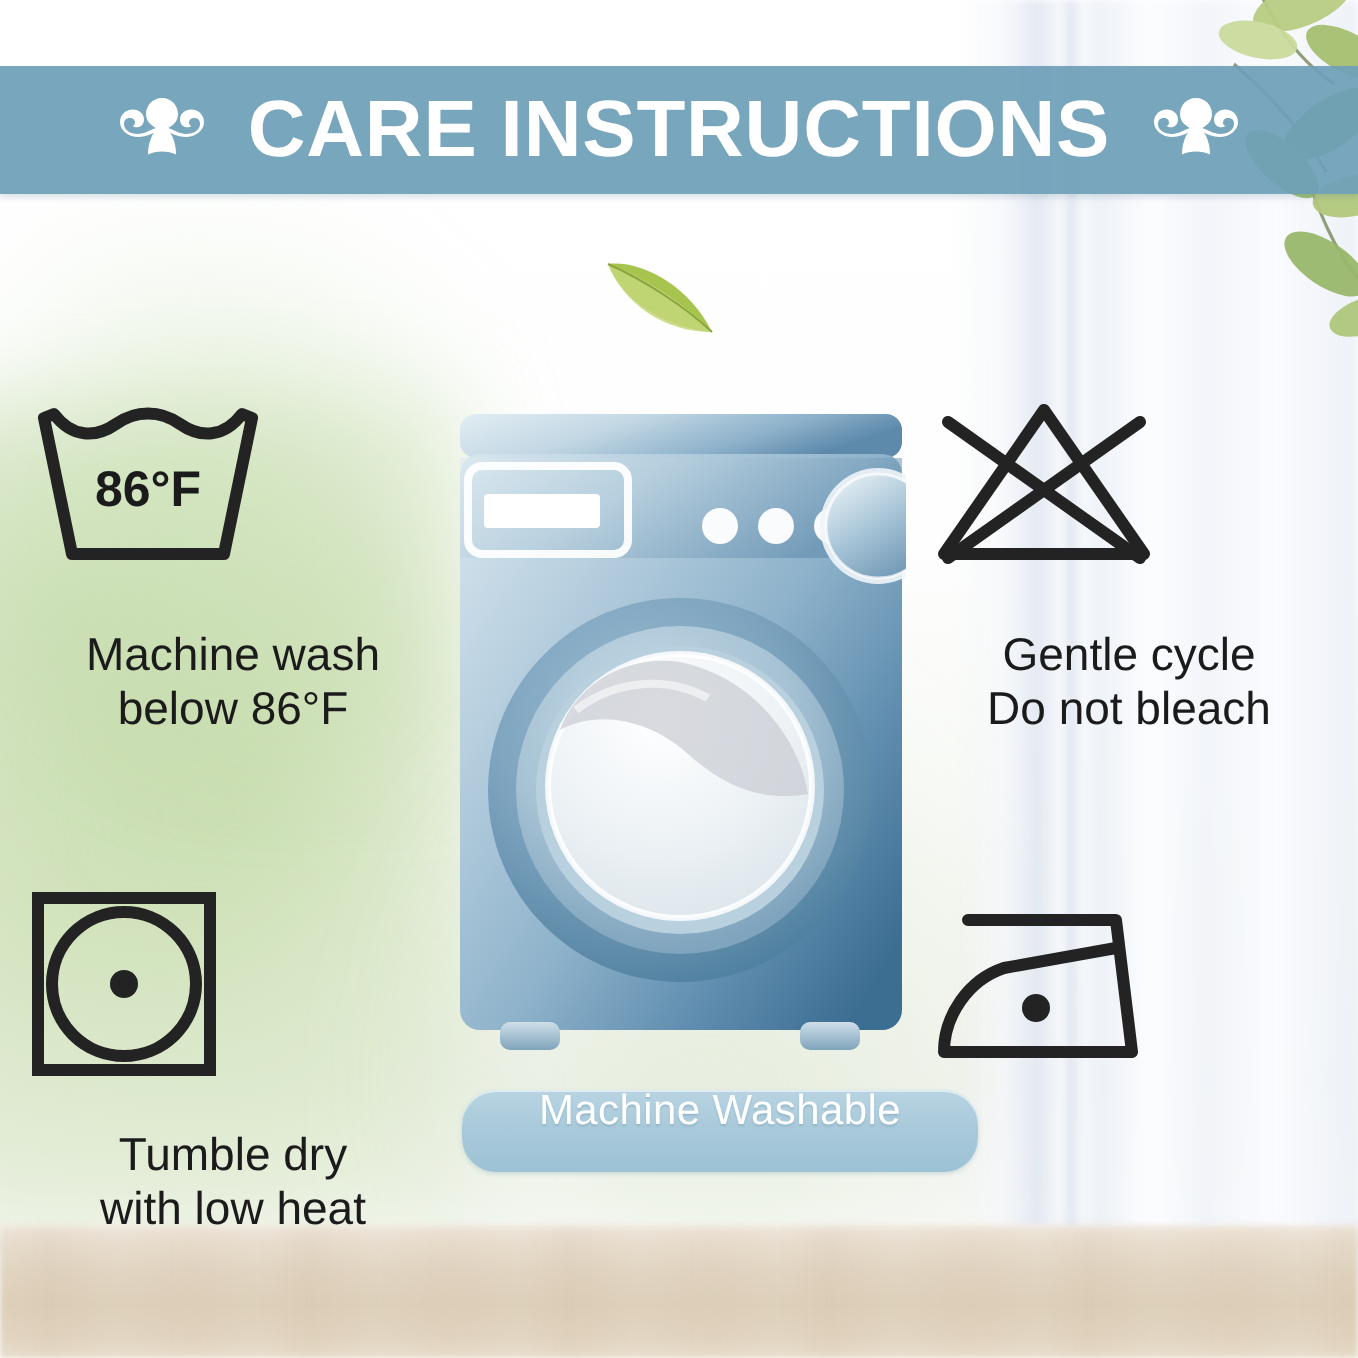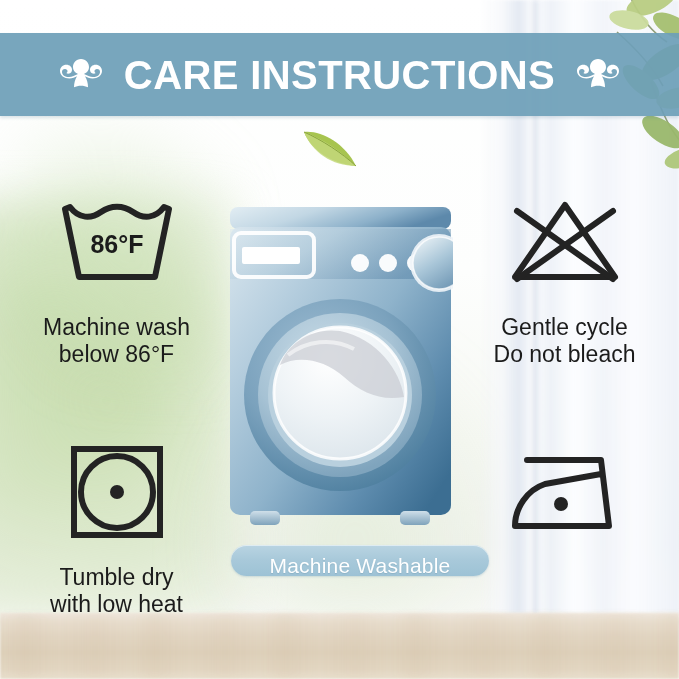--- a/index.html
+++ b/index.html
@@ -125,21 +125,21 @@
   .floating-leaf {
     position: absolute;
     left: 300px; top: 122px;
     width: 62px; height: 46px;
   }
 
   
   .banner {
     position: absolute;
     left: 0; top: 33px;
-    width: 679px; height: 83px;
+    width: 679px; height: 64px;
     background: rgba(110,159,184,0.93);
     box-shadow: 0 2px 3px rgba(80,120,145,0.20);
     display: flex;
     align-items: center;
     justify-content: center;
     gap: 18px;
   }
   .banner-title {
     color: #ffffff;
     font-size: 40px;
@@ -153,21 +153,20 @@
   
   .cell {
     position: absolute;
     width: 205px;
     text-align: center;
   }
   .cell-icon {
     height: 100px;
     display: flex;
     align-items: center;
-    justify-content: center;
   }
   .cell-label {
     margin-top: 22px;
     font-size: 23px;
     line-height: 1.18;
     color: #1b1b1b;
     white-space: pre-line;
   }
   #cell-wash   { left: 14px;  top: 192px; }
   #cell-bleach { left: 462px; top: 192px; }
@@ -178,26 +177,26 @@
   .washer {
     position: absolute;
     left: 228px; top: 205px;
     width: 225px; height: 330px;
   }
 
   
   .badge {
     position: absolute;
     left: 231px; top: 545px;
-    width: 258px; height: 31px;
+    width: 258px; height: 41px;
     border-radius: 17px;
     background: linear-gradient(to bottom, #b9d4e2 0%, #a8c9da 48%, #9dc2d5 100%);
     box-shadow: inset 0 1px 0 rgba(255,255,255,0.55), 0 1px 2px rgba(120,160,180,0.30);
     display: flex;
-    align-items: flex-end;
+    align-items: flex-start;
     justify-content: center;
   }
   .badge-text {
     color: #ffffff;
     font-size: 21px;
     letter-spacing: 0.2px;
     line-height: 1;
     text-shadow: 0 1px 1px rgba(120,160,180,0.45);
   }
 </style>

